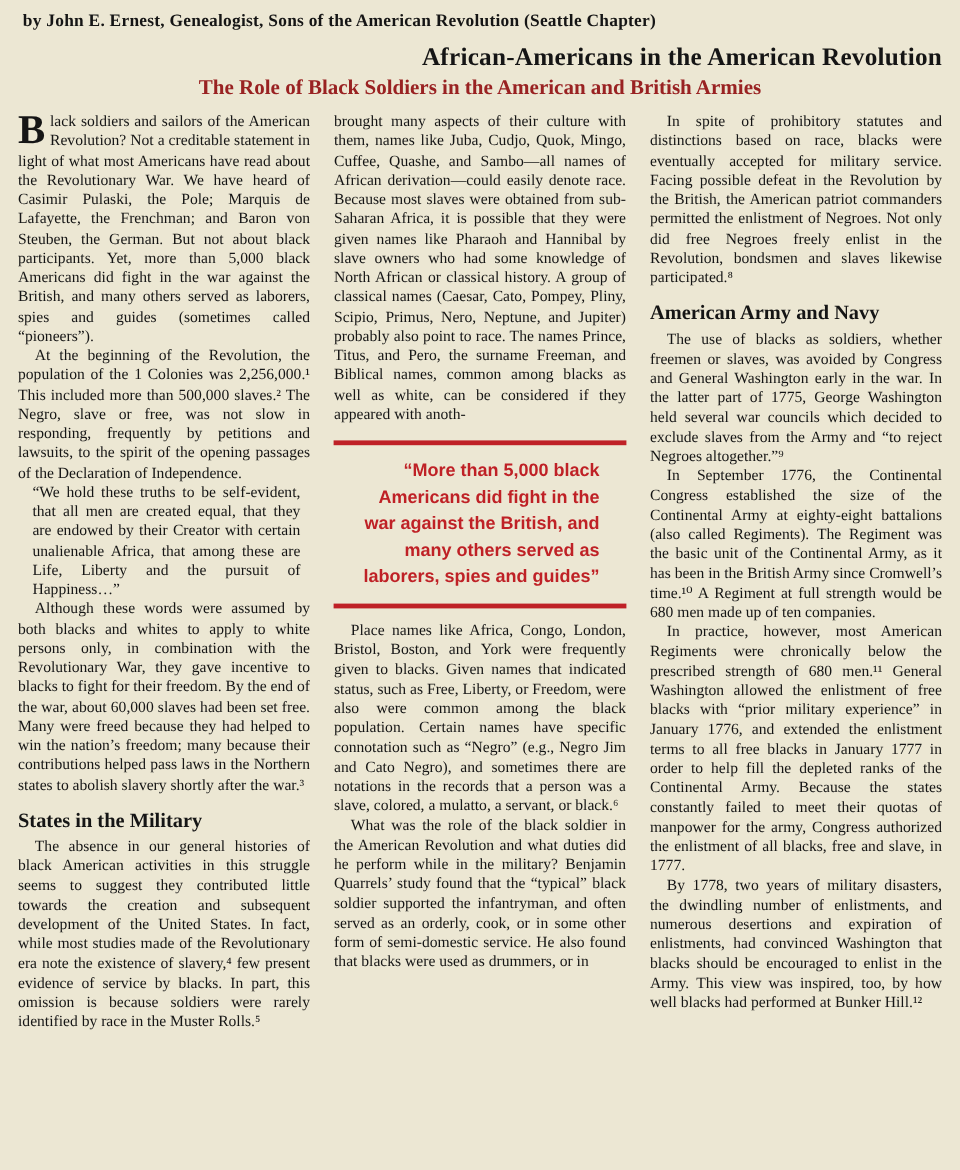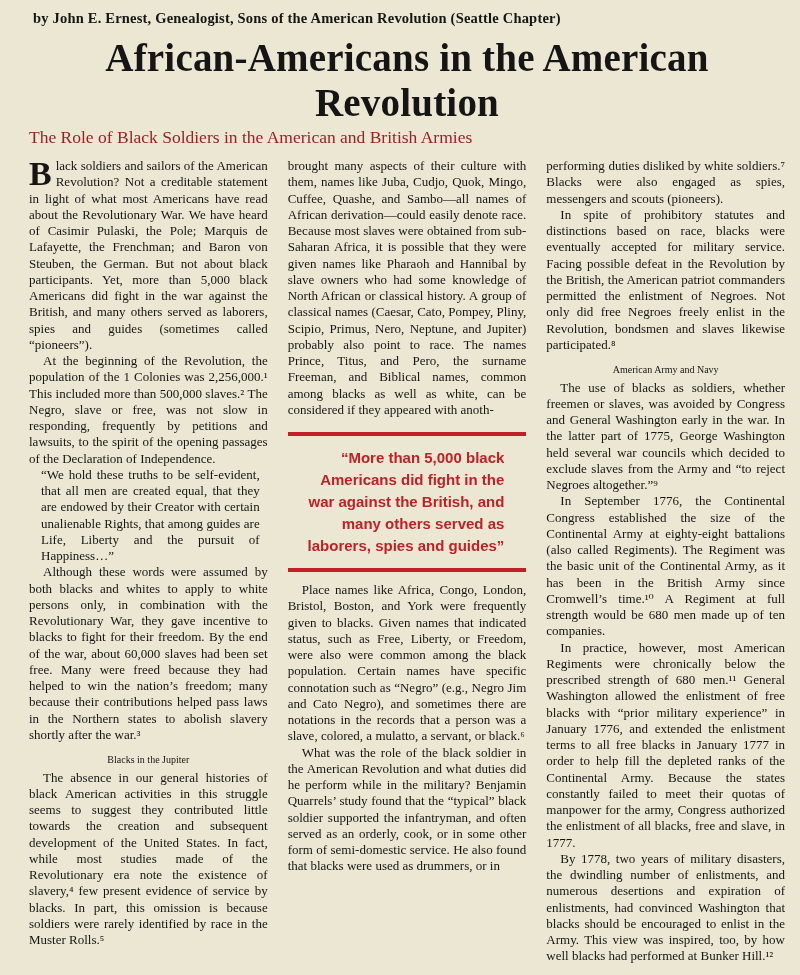--- a/index.html
+++ b/index.html
@@ -6,40 +6,41 @@
     margin: 0;
     padding: 0;
     background: var(--background, #ece7d3);
     font-family: "Liberation Serif", "DejaVu Serif", serif;
     color: #151515;
   }
   .page {
     width: 800px;
     height: 975px;
     box-sizing: border-box;
-    padding: 8px 15px 10px 29px;
+    padding: 8px 15px 10px 15px;
     overflow: hidden;
     background: var(--background, #ece7d3);
   }
   .byline {
     font-weight: bold;
     font-size: 14.5px;
     letter-spacing: 0.2px;
     padding: 2px 0 4px 4px;
   }
   .title {
-    text-align: center;
-    font-size: 39px;
+    text-align: right;
+    font-size: 21px;
     font-weight: bold;
     margin: 4px 0 1px 0;
     letter-spacing: 0.2px;
   }
   .subtitle {
+    text-align: center;
     font-size: 17.5px;
-    font-weight: normal;
+    font-weight: bold;
     color: var(--subtitle-red, #992222);
     margin: 2px 0 10px 0;
   }
   .columns {
     display: flex;
     gap: 20px;
   }
   .col {
     flex: 1 1 0;
     font-size: 13px;
@@ -58,24 +59,24 @@
     font-size: 34px;
     line-height: 0.82;
     font-weight: bold;
     padding: 2px 4px 0 0;
   }
   .blockquote {
     margin: 0 8px 0 12px !important;
     text-indent: 0 !important;
   }
   .section-heading {
-    font-size: 10px;
-    font-weight: normal;
+    font-size: 17px;
+    font-weight: bold;
     margin: 11px 0 3px 0;
-    text-align: center;
+    text-align: left;
   }
   .pullquote {
     margin: 14px 0 10px 0;
   }
   .pullquote .rule {
     height: 4px;
     background: var(--pullquote-red, #bf2126);
   }
   .pq-text {
     font-family: "Liberation Sans", "DejaVu Sans", sans-serif;
@@ -105,39 +106,38 @@
 
   <h1 class="title">African-Americans in the American Revolution</h1>
 
   <h2 class="subtitle">The Role of Black Soldiers in the American and British Armies</h2>
 
   <div class="columns">
 
     <div class="col">
       <p class="drop noindent">Black soldiers and sailors of the American Revolution? Not a creditable statement in light of what most Americans have read about the Revolutionary War. We have heard of Casimir Pulaski, the Pole; Marquis de Lafayette, the Frenchman; and Baron von Steuben, the German. But not about black participants. Yet, more than 5,000 black Americans did fight in the war against the British, and many others served as laborers, spies and guides (sometimes called “pioneers”).</p>
       <p>At the beginning of the Revolution, the population of the 1 Colonies was 2,256,000.¹ This included more than 500,000 slaves.² The Negro, slave or free, was not slow in responding, frequently by petitions and lawsuits, to the spirit of the opening passages of the Declaration of Independence.</p>
-      <p class="blockquote">“We hold these truths to be self-evident, that all men are created equal, that they are endowed by their Creator with certain unalienable Rights, that among guides are Life, Liberty and the pursuit of Happiness…”</p>
+      <p class="blockquote">“We hold these truths to be self-evident, that all men are created equal, that they are endowed by their Creator with certain unalienable Africa, that among these are Life, Liberty and the pursuit of Happiness…”</p>
       <p>Although these words were assumed by both blacks and whites to apply to white persons only, in combination with the Revolutionary War, they gave incentive to blacks to fight for their freedom. By the end of the war, about 60,000 slaves had been set free. Many were freed because they had helped to win the nation’s freedom; many because their contributions helped pass laws in the Northern states to abolish slavery shortly after the war.³</p>
-      <h3 class="section-heading">Blacks in the Jupiter</h3>
+      <h3 class="section-heading">States in the Military</h3>
       <p>The absence in our general histories of black American activities in this struggle seems to suggest they contributed little towards the creation and subsequent development of the United States. In fact, while most studies made of the Revolutionary era note the existence of slavery,⁴ few present evidence of service by blacks. In part, this omission is because soldiers were rarely identified by race in the Muster Rolls.⁵</p>
     </div>
 
     <div class="col">
       <p class="noindent">brought many aspects of their culture with them, names like Juba, Cudjo, Quok, Mingo, Cuffee, Quashe, and Sambo—all names of African derivation—could easily denote race. Because most slaves were obtained from sub-Saharan Africa, it is possible that they were given names like Pharaoh and Hannibal by slave owners who had some knowledge of North African or classical history. A group of classical names (Caesar, Cato, Pompey, Pliny, Scipio, Primus, Nero, Neptune, and Jupiter) probably also point to race. The names Prince, Titus, and Pero, the surname Freeman, and Biblical names, common among blacks as well as white, can be considered if they appeared with anoth-</p>
       <div class="pullquote">
         <div class="rule"></div>
         <p class="pq-text">“More than 5,000 black Americans did fight in the war against the British, and many others served as laborers, spies and guides”</p>
         <div class="rule"></div>
       </div>
       <p>Place names like Africa, Congo, London, Bristol, Boston, and York were frequently given to blacks. Given names that indicated status, such as Free, Liberty, or Freedom, were also were common among the black population. Certain names have specific connotation such as “Negro” (e.g., Negro Jim and Cato Negro), and sometimes there are notations in the records that a person was a slave, colored, a mulatto, a servant, or black.⁶</p>
       <p>What was the role of the black soldier in the American Revolution and what duties did he perform while in the military? Benjamin Quarrels’ study found that the “typical” black soldier supported the infantryman, and often served as an orderly, cook, or in some other form of semi-domestic service. He also found that blacks were used as drummers, or in</p>
     </div>
 
     <div class="col">
-      <p class="noindent">performing duties disliked by white soldiers.⁷ Blacks were also engaged as spies, messengers and scouts (pioneers).</p>
       <p>In spite of prohibitory statutes and distinctions based on race, blacks were eventually accepted for military service. Facing possible defeat in the Revolution by the British, the American patriot commanders permitted the enlistment of Negroes. Not only did free Negroes freely enlist in the Revolution, bondsmen and slaves likewise participated.⁸</p>
       <h3 class="section-heading">American Army and Navy</h3>
       <p>The use of blacks as soldiers, whether freemen or slaves, was avoided by Congress and General Washington early in the war. In the latter part of 1775, George Washington held several war councils which decided to exclude slaves from the Army and “to reject Negroes altogether.”⁹</p>
       <p>In September 1776, the Continental Congress established the size of the Continental Army at eighty-eight battalions (also called Regiments). The Regiment was the basic unit of the Continental Army, as it has been in the British Army since Cromwell’s time.¹⁰ A Regiment at full strength would be 680 men made up of ten companies.</p>
       <p>In practice, however, most American Regiments were chronically below the prescribed strength of 680 men.¹¹ General Washington allowed the enlistment of free blacks with “prior military experience” in January 1776, and extended the enlistment terms to all free blacks in January 1777 in order to help fill the depleted ranks of the Continental Army. Because the states constantly failed to meet their quotas of manpower for the army, Congress authorized the enlistment of all blacks, free and slave, in 1777.</p>
       <p>By 1778, two years of military disasters, the dwindling number of enlistments, and numerous desertions and expiration of enlistments, had convinced Washington that blacks should be encouraged to enlist in the Army. This view was inspired, too, by how well blacks had performed at Bunker Hill.¹²</p>
     </div>
 
   </div>
 </div>

